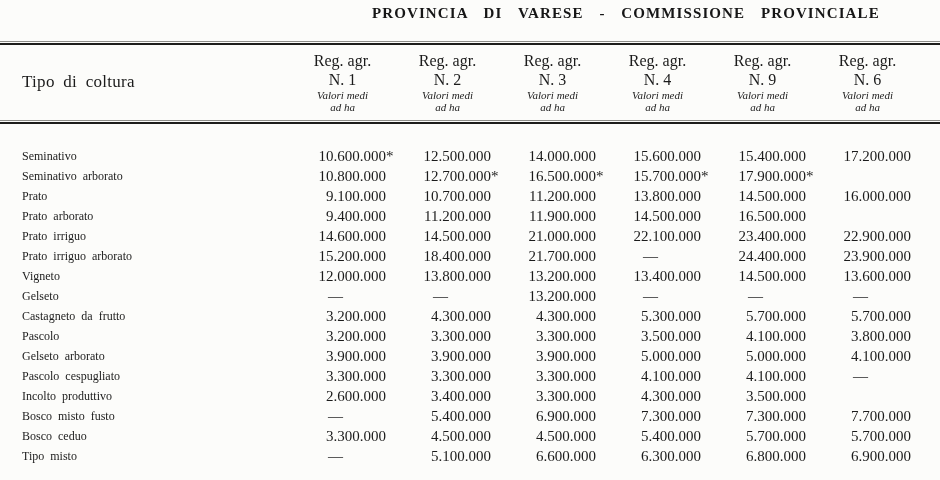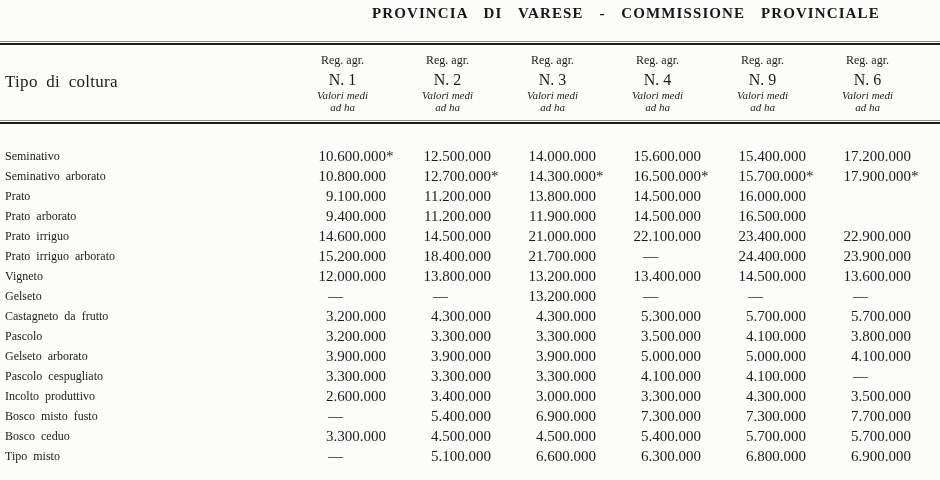--- a/index.html
+++ b/index.html
@@ -22,28 +22,28 @@
   .rule{position:absolute;left:0;width:940px;height:1px;
     border-top:1px solid #8d8d89;
     border-bottom:2px solid #1d1d1b;}
   .rule-top{top:41px;}
   .rule-mid{top:120px;}
 
   .header-row{
     position:absolute;top:46px;left:0;width:940px;height:72px;
     display:flex;align-items:center;
   }
-  .label-col{width:290px;box-sizing:border-box;padding-left:5px;}
+  .label-col{width:290px;box-sizing:border-box;padding-left:22px;}
   .header-label{font-size:17px;letter-spacing:0.3px;word-spacing:4px;}
   .col{width:105px;box-sizing:border-box;}
   .col-header{
     display:flex;flex-direction:column;justify-content:center;
     text-align:center;height:72px;
   }
-  .ch-name{font-size:12px;line-height:19px;}
+  .ch-name{font-size:16px;line-height:19px;}
   .ch-num{font-size:16px;line-height:19px;}
   .ch-sub{font-size:11px;line-height:12px;font-style:italic;}
 
   .rows{position:absolute;top:146px;left:0;width:940px;}
   .row{display:flex;height:20px;line-height:20px;}
   .row-label{font-size:12px;word-spacing:3px;white-space:nowrap;}
   .cell{
     font-size:15px;text-align:right;
     padding-right:9px;white-space:nowrap;position:relative;
   }
@@ -110,29 +110,29 @@
     <div class="col cell">14.000.000</div>
     <div class="col cell">15.600.000</div>
     <div class="col cell">15.400.000</div>
     <div class="col cell">17.200.000</div>
   </div>
 
   <div class="row">
     <div class="label-col row-label">Seminativo arborato</div>
     <div class="col cell">10.800.000</div>
     <div class="col cell">12.700.000<span class="ast">*</span></div>
-    <div class="col cell">14.300.000<span class="ast">*</span></div>
     <div class="col cell">16.500.000<span class="ast">*</span></div>
     <div class="col cell">15.700.000<span class="ast">*</span></div>
     <div class="col cell">17.900.000<span class="ast">*</span></div>
   </div>
 
   <div class="row">
     <div class="label-col row-label">Prato</div>
     <div class="col cell">9.100.000</div>
+    <div class="col cell">10.700.000</div>
     <div class="col cell">11.200.000</div>
     <div class="col cell">13.800.000</div>
     <div class="col cell">14.500.000</div>
     <div class="col cell">16.000.000</div>
   </div>
 
   <div class="row">
     <div class="label-col row-label">Prato arborato</div>
     <div class="col cell">9.400.000</div>
     <div class="col cell">11.200.000</div>
@@ -218,21 +218,20 @@
     <div class="col cell">3.300.000</div>
     <div class="col cell">4.100.000</div>
     <div class="col cell">4.100.000</div>
     <div class="col cell dash">—</div>
   </div>
 
   <div class="row">
     <div class="label-col row-label">Incolto produttivo</div>
     <div class="col cell">2.600.000</div>
     <div class="col cell">3.400.000</div>
-    <div class="col cell">3.000.000</div>
     <div class="col cell">3.300.000</div>
     <div class="col cell">4.300.000</div>
     <div class="col cell">3.500.000</div>
   </div>
 
   <div class="row">
     <div class="label-col row-label">Bosco misto fusto</div>
     <div class="col cell dash">—</div>
     <div class="col cell">5.400.000</div>
     <div class="col cell">6.900.000</div>

